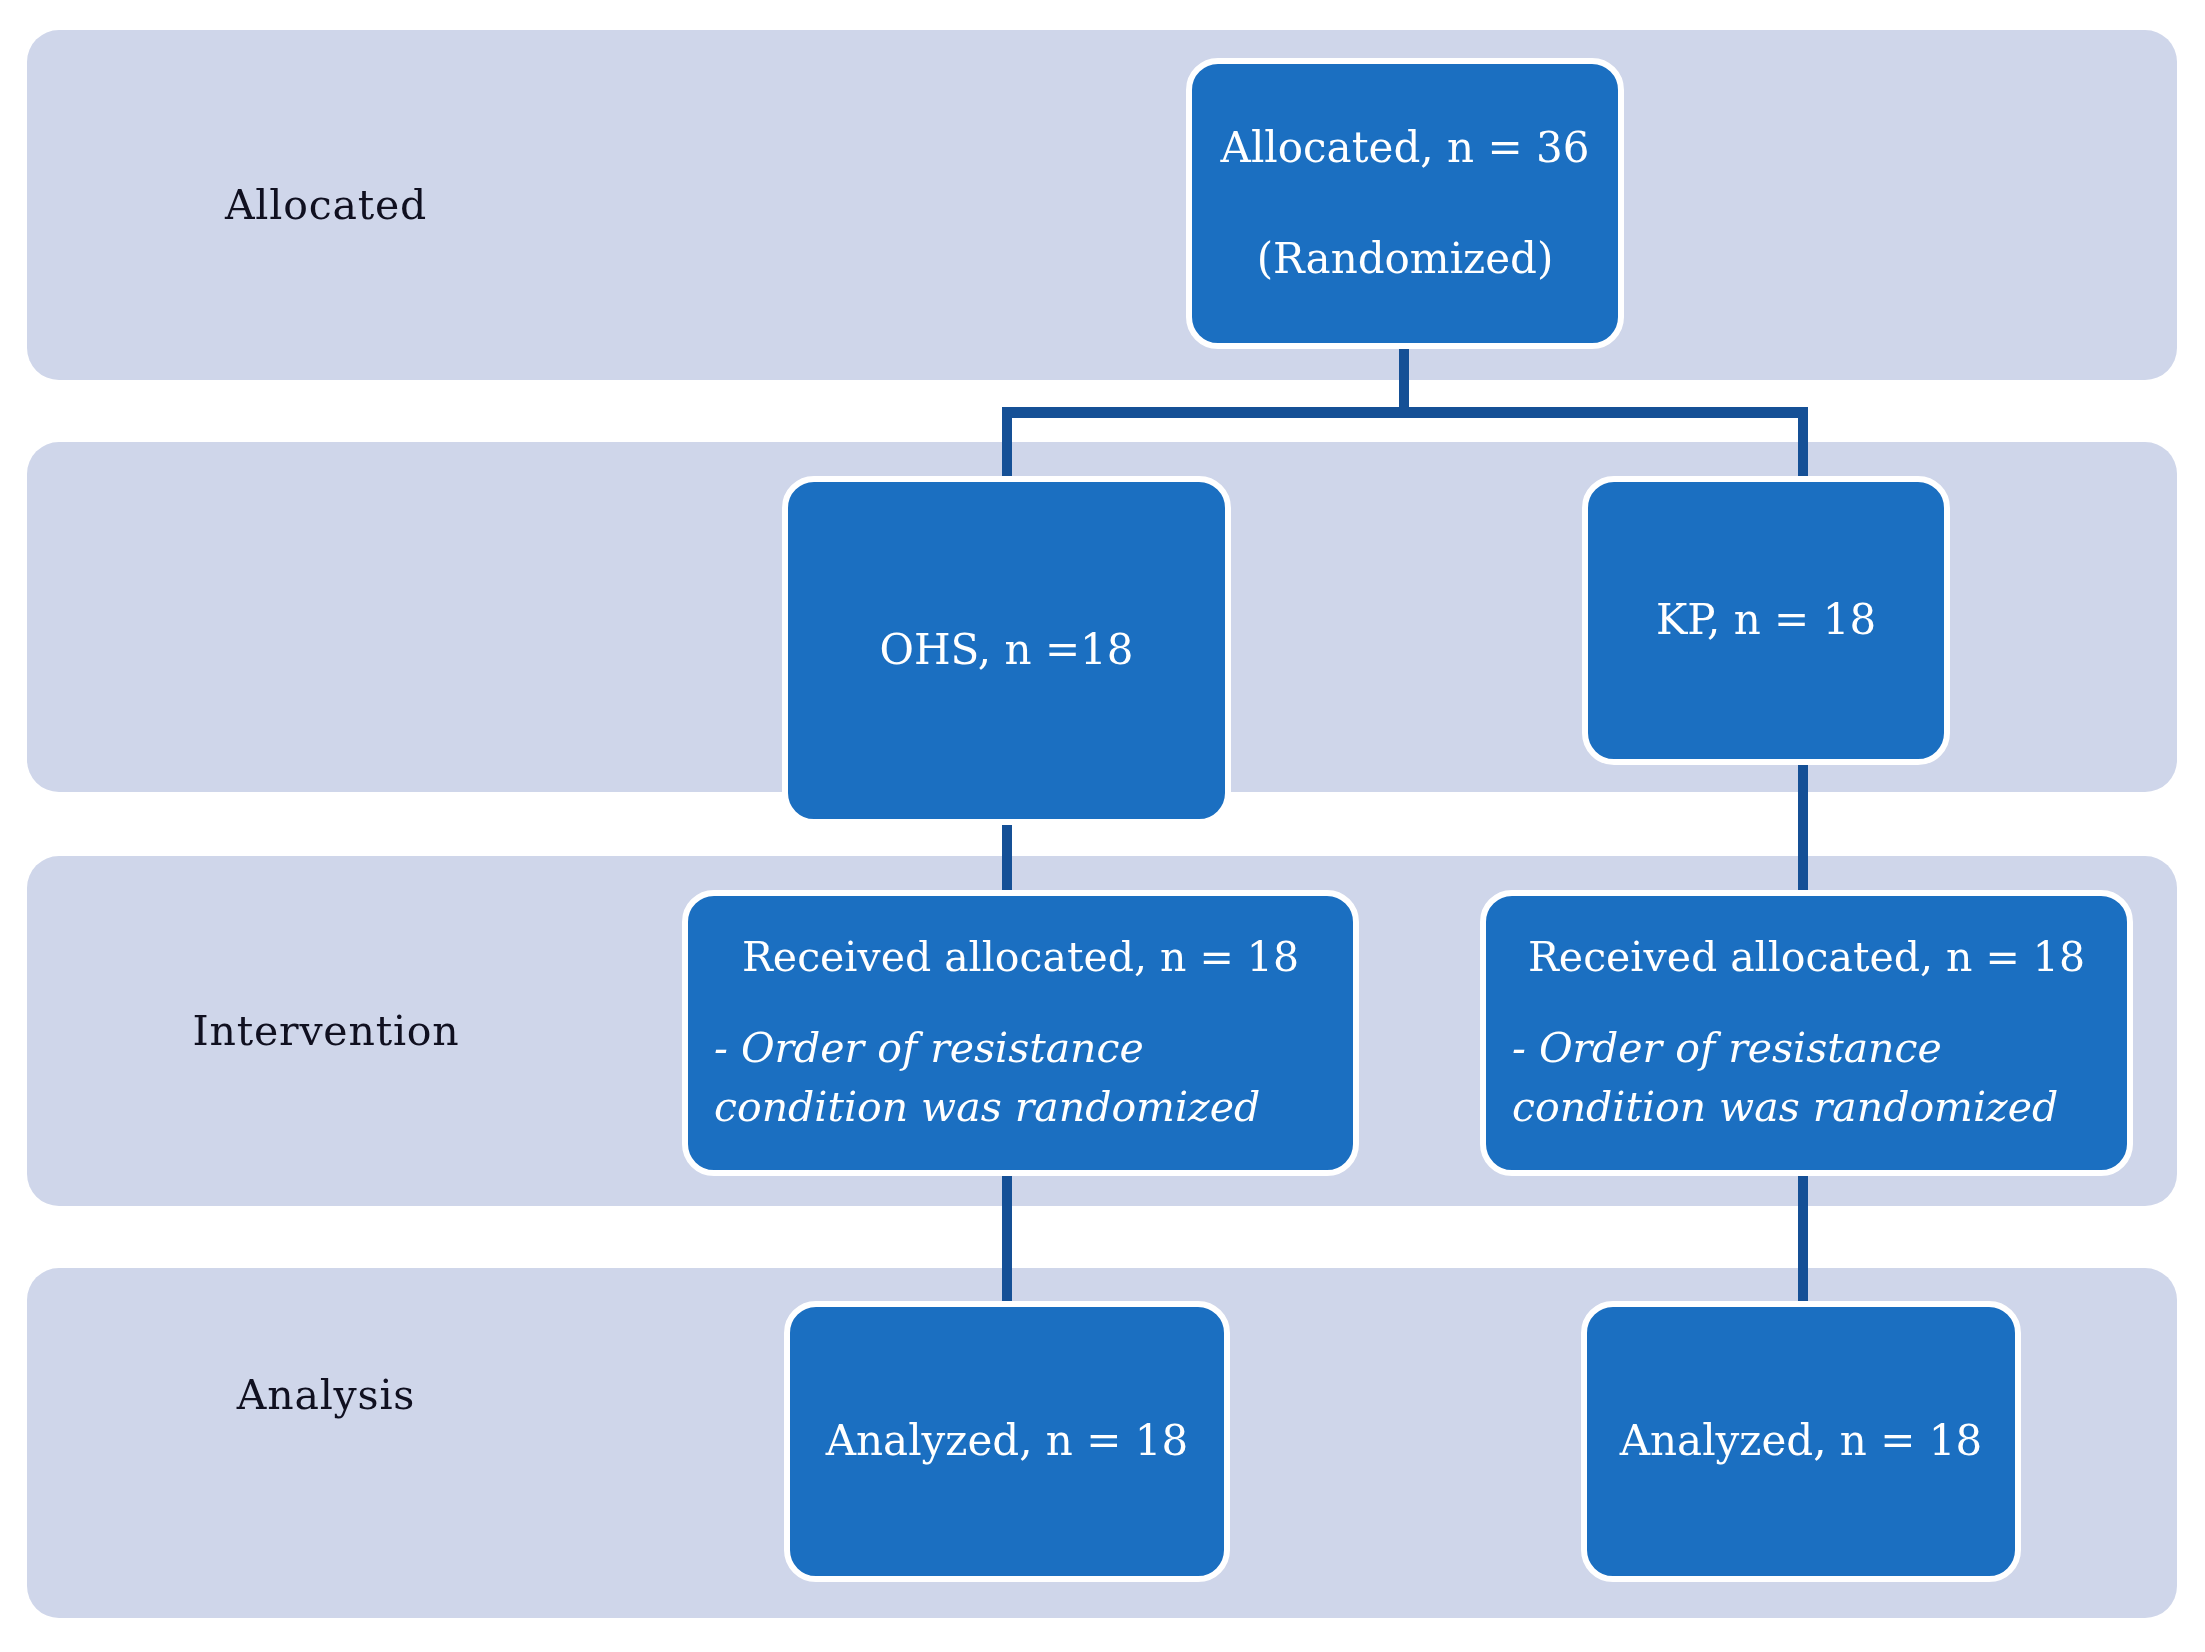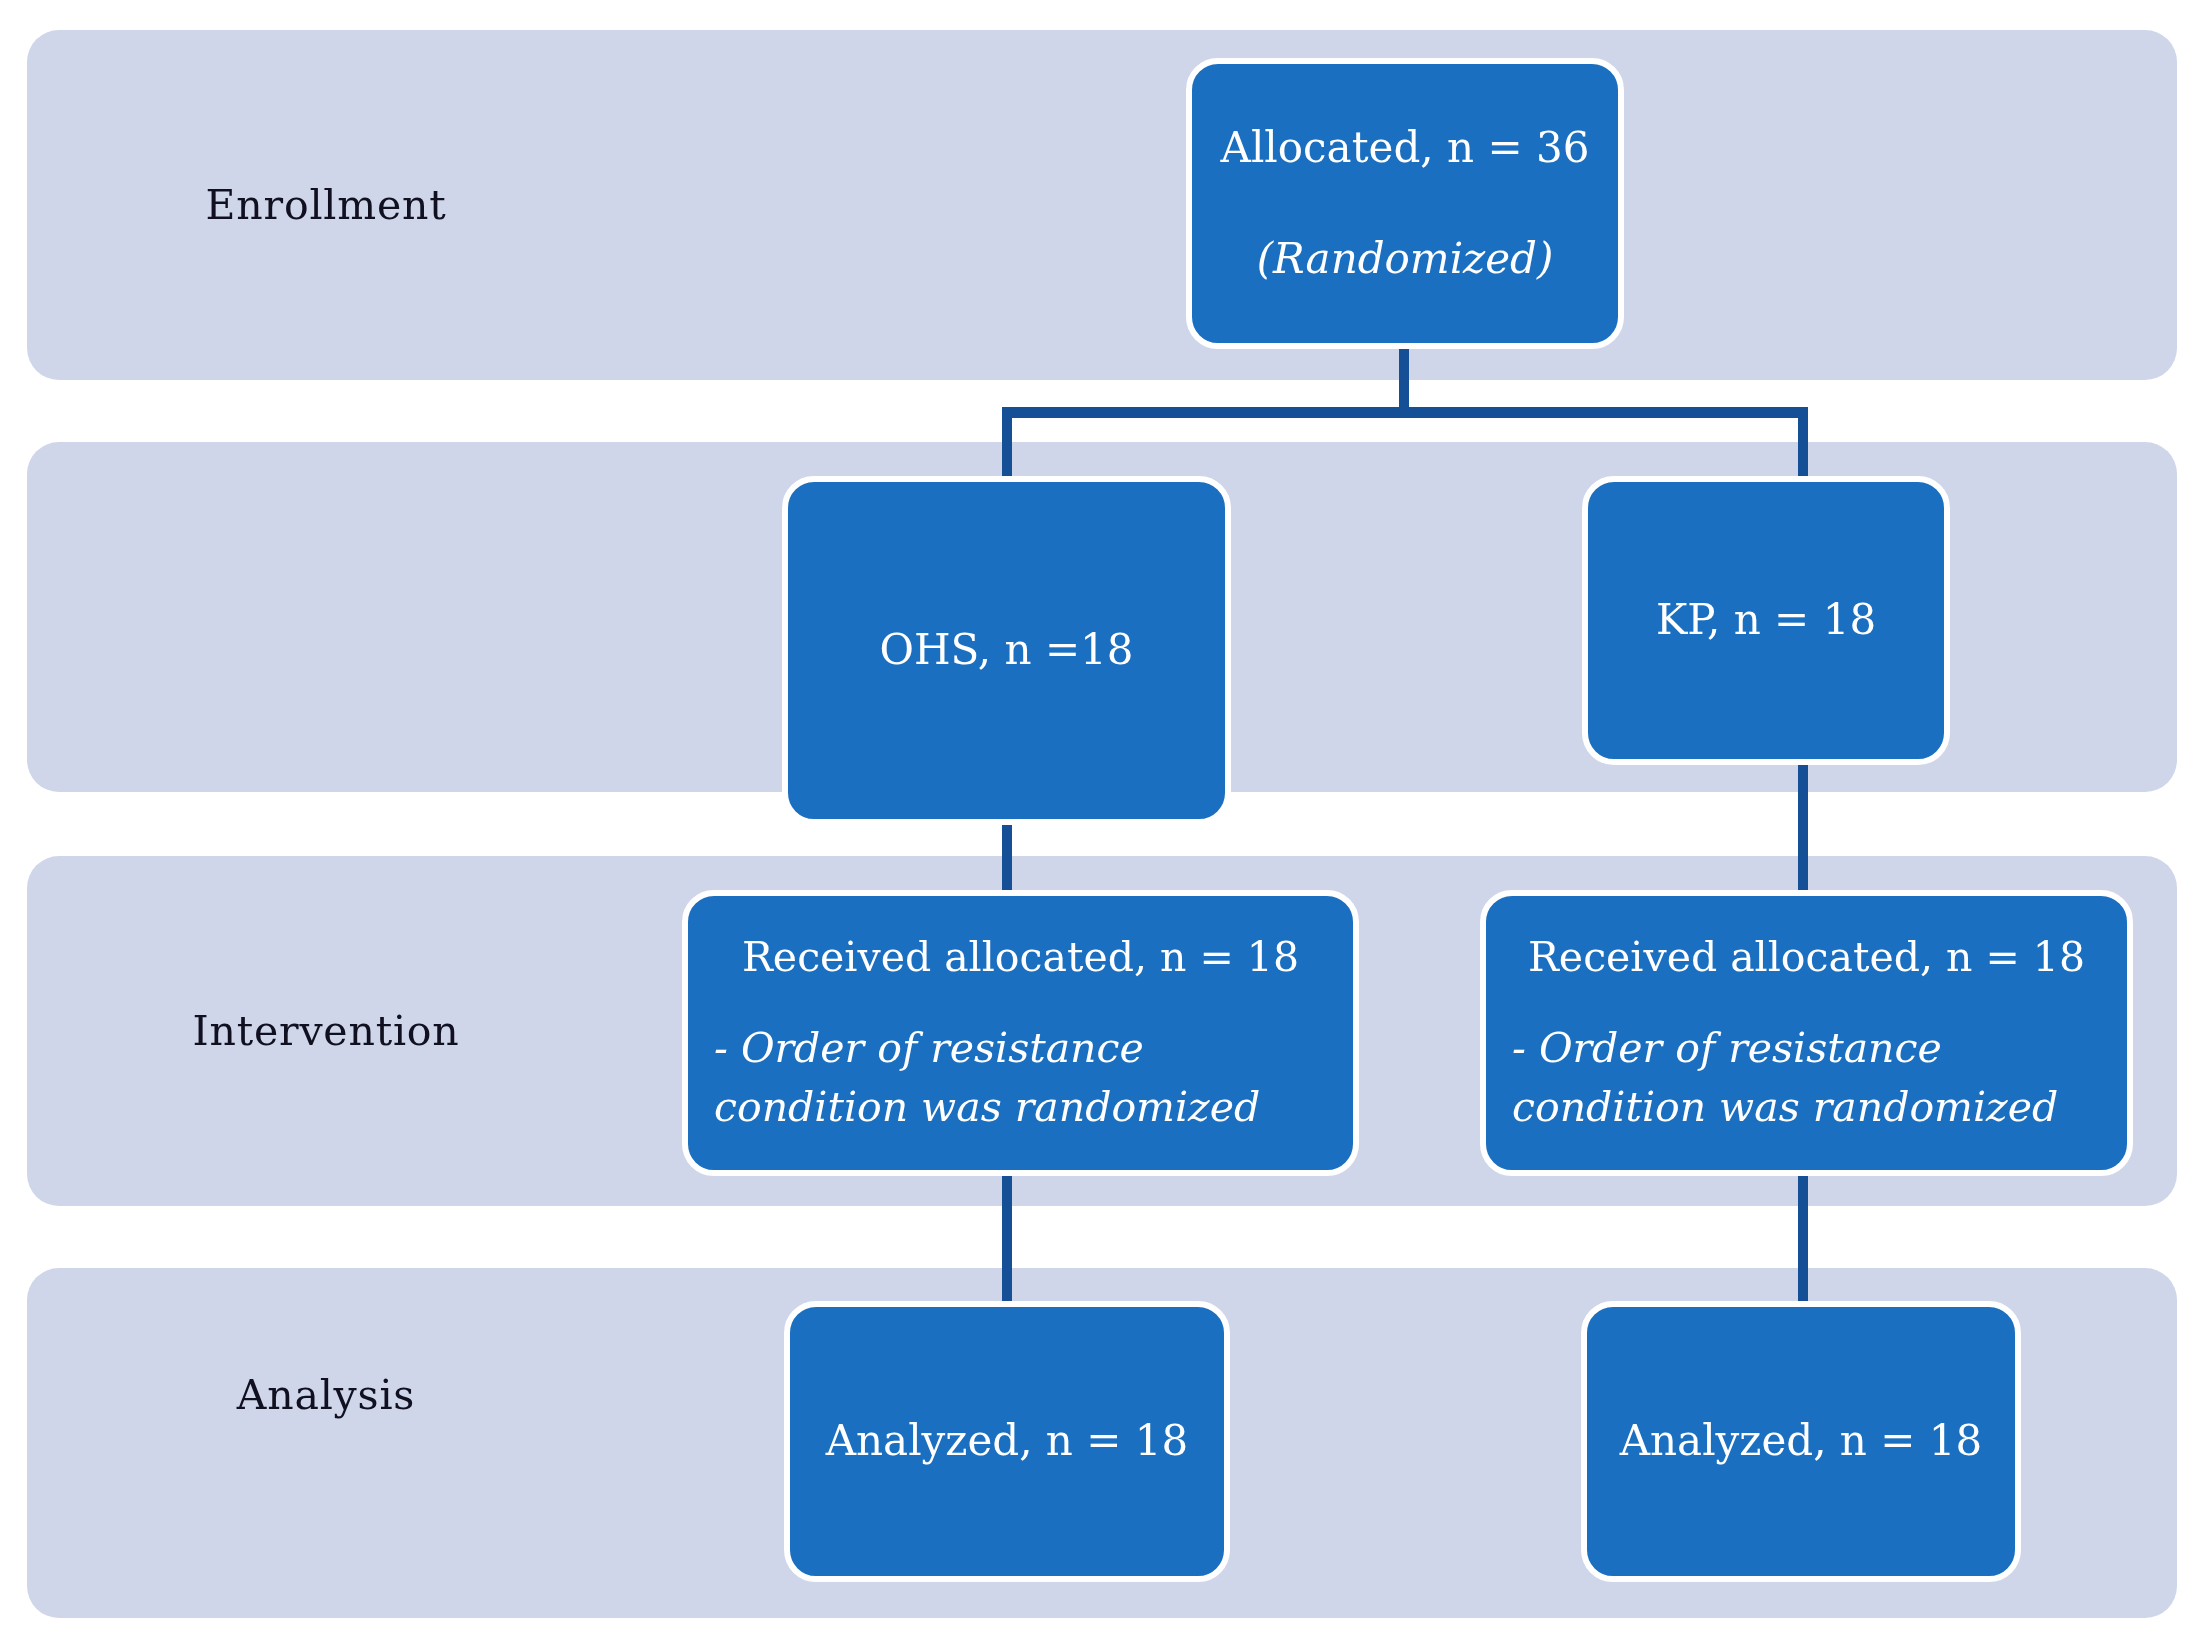--- a/index.html
+++ b/index.html
@@ -77,21 +77,21 @@
     align-items: center;
     justify-content: center;
     text-align: center;
     font-size: 42px;
     z-index: 4;
     line-height: 1.25;
   }
   .node p { margin: 0; }
 
   .node-allocated { left: 1186px; top: 58px; width: 438px; height: 291px; }
-  .node-allocated p + p { margin-top: 58px; font-style: italic; }
+  .node-allocated p + p { margin-top: 58px; }
 
   .node-ohs { left: 782px; top: 476px; width: 449px; height: 349px; }
   .node-kp  { left: 1582px; top: 476px; width: 368px; height: 289px; }
 
   .node-intervention {
     top: 890px;
     height: 286px;
     font-size: 41px;
     padding: 0 26px;
     line-height: 1.45;
@@ -108,21 +108,21 @@
 </head>
 <body>
 
 <div class="canvas">
 
   <div class="band band-enrollment"></div>
   <div class="band band-allocation"></div>
   <div class="band band-intervention"></div>
   <div class="band band-analysis"></div>
 
-  <div class="row-label row-label-enrollment">Enrollment</div>
+  <div class="row-label row-label-enrollment">Allocated</div>
   <div class="row-label row-label-intervention">Intervention</div>
   <div class="row-label row-label-analysis">Analysis</div>
 
   <div class="connector conn-top-stub"></div>
   <div class="connector conn-h-branch"></div>
   <div class="connector conn-left-drop"></div>
   <div class="connector conn-right-drop"></div>
   <div class="connector conn-left-mid"></div>
   <div class="connector conn-right-mid"></div>
   <div class="connector conn-left-low"></div>

